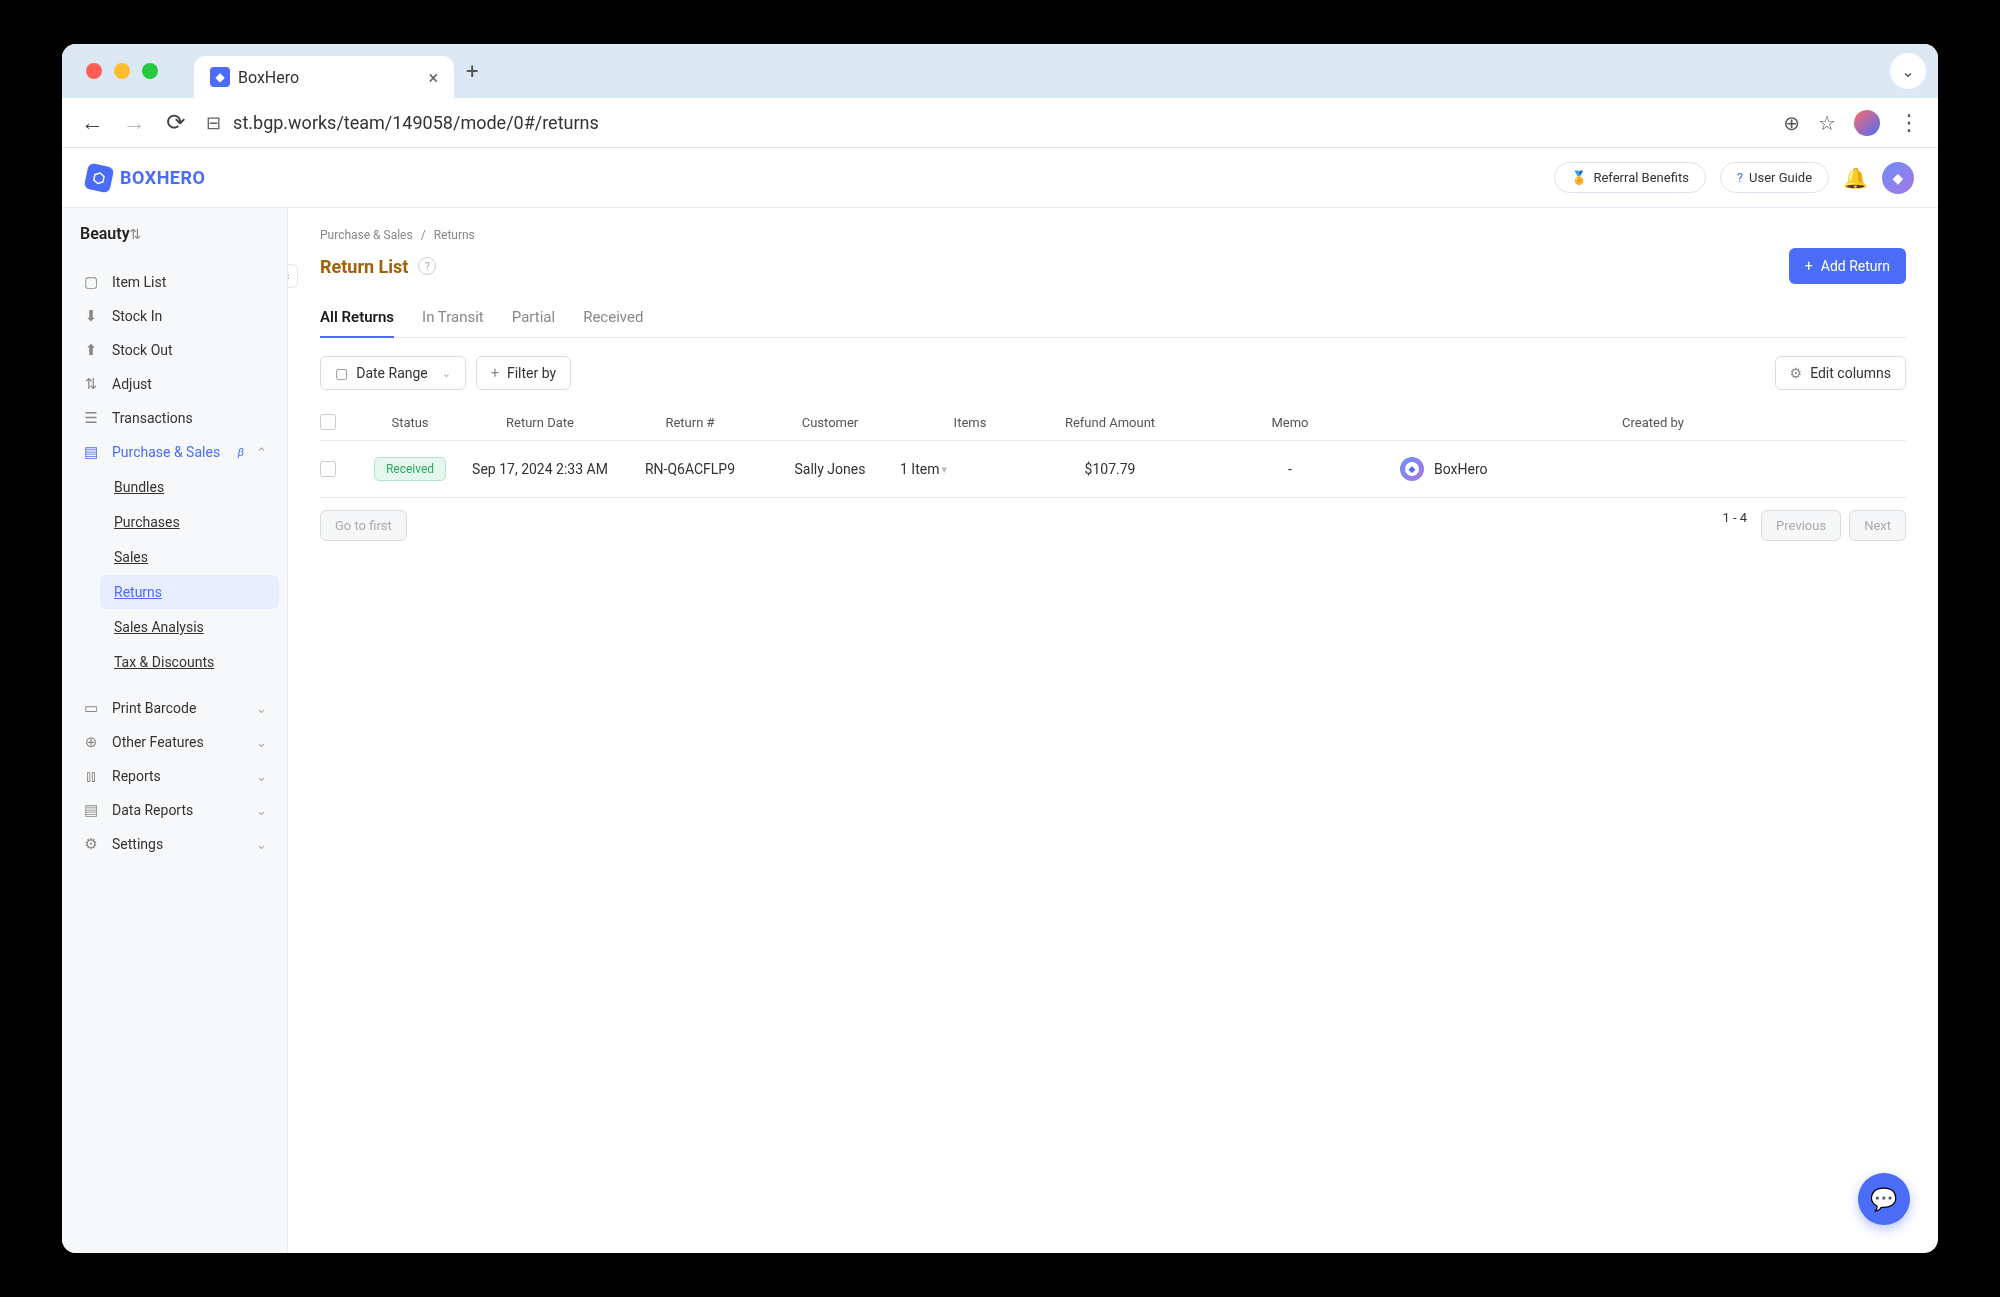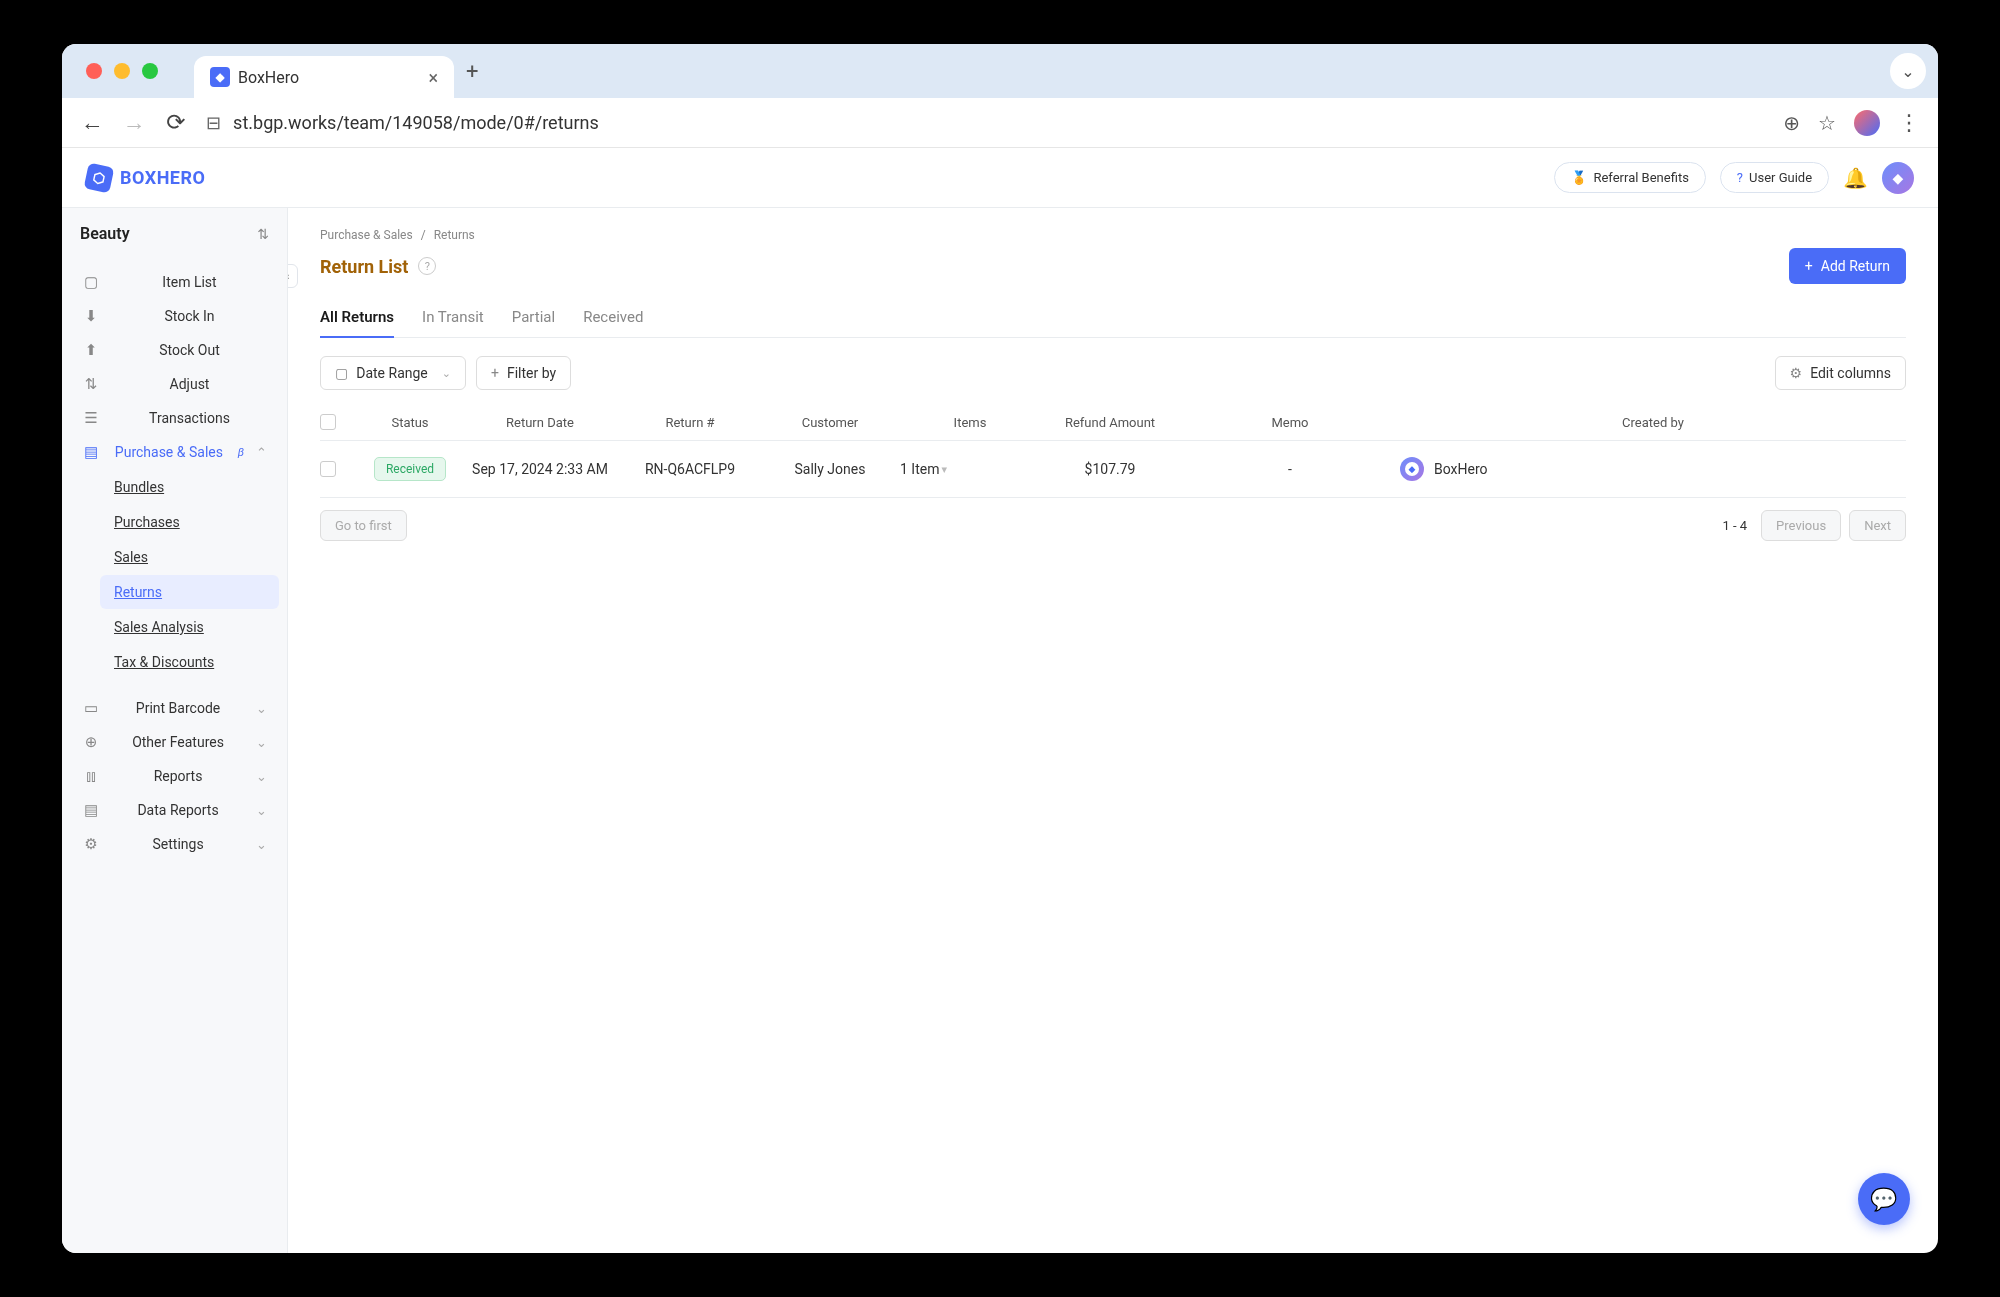--- a/index.html
+++ b/index.html
@@ -37,30 +37,30 @@
     .logo-text { font-size: 18px; font-weight: 700; color: #4a6cf7; letter-spacing: 0.5px; }
     .header-actions { margin-left: auto; display: flex; align-items: center; gap: 14px; }
     .header-btn { border: 1px solid #dbe3ef; border-radius: 20px; padding: 7px 16px; font-size: 13px; color: #333; display: flex; align-items: center; gap: 6px; cursor: pointer; background: #fff; }
     .bell { color: #888; font-size: 20px; cursor: pointer; }
     .avatar { width: 32px; height: 32px; border-radius: 50%; background: linear-gradient(135deg, #6e8efb, #a777e3); display: flex; align-items: center; justify-content: center; color: #fff; font-size: 14px; }
     
     .app-body { display: flex; flex: 1; overflow: hidden; }
     
     
     .sidebar { width: 226px; background: #f7f8fa; border-right: 1px solid #e9ecef; display: flex; flex-direction: column; }
-    .team-selector { padding: 16px 18px; display: flex; align-items: center; justify-content: space-between; cursor: pointer; }
+    .team-selector { padding: 16px 18px; display: flex; align-items: center; cursor: pointer; }
     .team-name { font-size: 16px; font-weight: 600; color: #222; }
     .team-arrows { color: #888; font-size: 14px; line-height: 1; }
     
     .nav-list { padding: 6px 8px; }
     .nav-item { display: flex; align-items: center; gap: 12px; padding: 8px 12px; border-radius: 6px; color: #333; font-size: 14px; cursor: pointer; }
     .nav-item.active-parent { color: #4a6cf7; }
     .nav-item.active-parent .nav-icon { color: #4a6cf7; }
     .nav-icon { width: 18px; color: #888; font-size: 15px; display: flex; justify-content: center; }
-    .nav-label { flex: 1; text-align: center; }
+    .nav-label { flex: 1; }
     .nav-beta { font-size: 11px; color: #4a6cf7; font-style: italic; }
     .nav-chevron { color: #aaa; font-size: 13px; }
     
     .subnav { padding-left: 30px; }
     .subnav-item { padding: 9px 14px; font-size: 14px; color: #333; cursor: pointer; border-radius: 6px; margin: 1px 0; text-decoration: underline; }
     .subnav-item.active { background: #e8edff; color: #4a6cf7; }
     
     
     .main { flex: 1; position: relative; padding: 0 32px; overflow: auto; }
     .collapse-handle { position: absolute; left: -10px; top: 56px; width: 20px; height: 24px; border: 1px solid #e1e5eb; border-radius: 6px; background: #fff; display: flex; align-items: center; justify-content: center; font-size: 11px; color: #888; cursor: pointer; }
@@ -90,21 +90,21 @@
     .thead { font-size: 13px; color: #555; border-bottom: 1px solid #e9ecef; }
     .trow { font-size: 14px; color: #333; border-bottom: 1px solid #e9ecef; padding: 16px 0; }
     .checkbox { width: 16px; height: 16px; border: 1px solid #ccc; border-radius: 3px; cursor: pointer; }
     .status-badge { display: inline-block; padding: 4px 11px; font-size: 12px; border-radius: 5px; background: #e6f7ed; color: #2ba864; border: 1px solid #b6e6c9; }
     .items-cell { display: flex; align-items: center; gap: 2px; }
     .items-chevron { color: #bbb; font-size: 11px; }
     .creator-cell { display: flex; align-items: center; gap: 10px; }
     .creator-avatar { width: 24px; height: 24px; border-radius: 50%; background: linear-gradient(135deg, #6e8efb, #a777e3); display: flex; align-items: center; justify-content: center; }
     .creator-avatar-inner { width: 14px; height: 14px; border-radius: 50%; background: #fff; display: flex; align-items: center; justify-content: center; font-size: 9px; color: #4a6cf7; }
     
-    .pagination { display: flex; align-items: center; margin-top: 12px; }
+    .pagination { display: flex; margin-top: 12px; }
     .page-btn { border: 1px solid #ddd; border-radius: 6px; padding: 7px 14px; font-size: 13px; color: #aaa; cursor: pointer; background: #fff; }
     .page-btn.disabled { background: #f6f7f8; }
     .page-info { margin-left: auto; margin-right: 14px; font-size: 13px; color: #333; }
     .page-btns { display: flex; gap: 8px; }
     
     .chat-bubble { position: absolute; bottom: 28px; right: 28px; width: 52px; height: 52px; border-radius: 50%; background: #4a6cf7; display: flex; align-items: center; justify-content: center; cursor: pointer; box-shadow: 0 4px 12px rgba(74,108,247,0.4); }
     .chat-icon { color: #fff; font-size: 22px; }
   </style>
 </head>
 <body>

